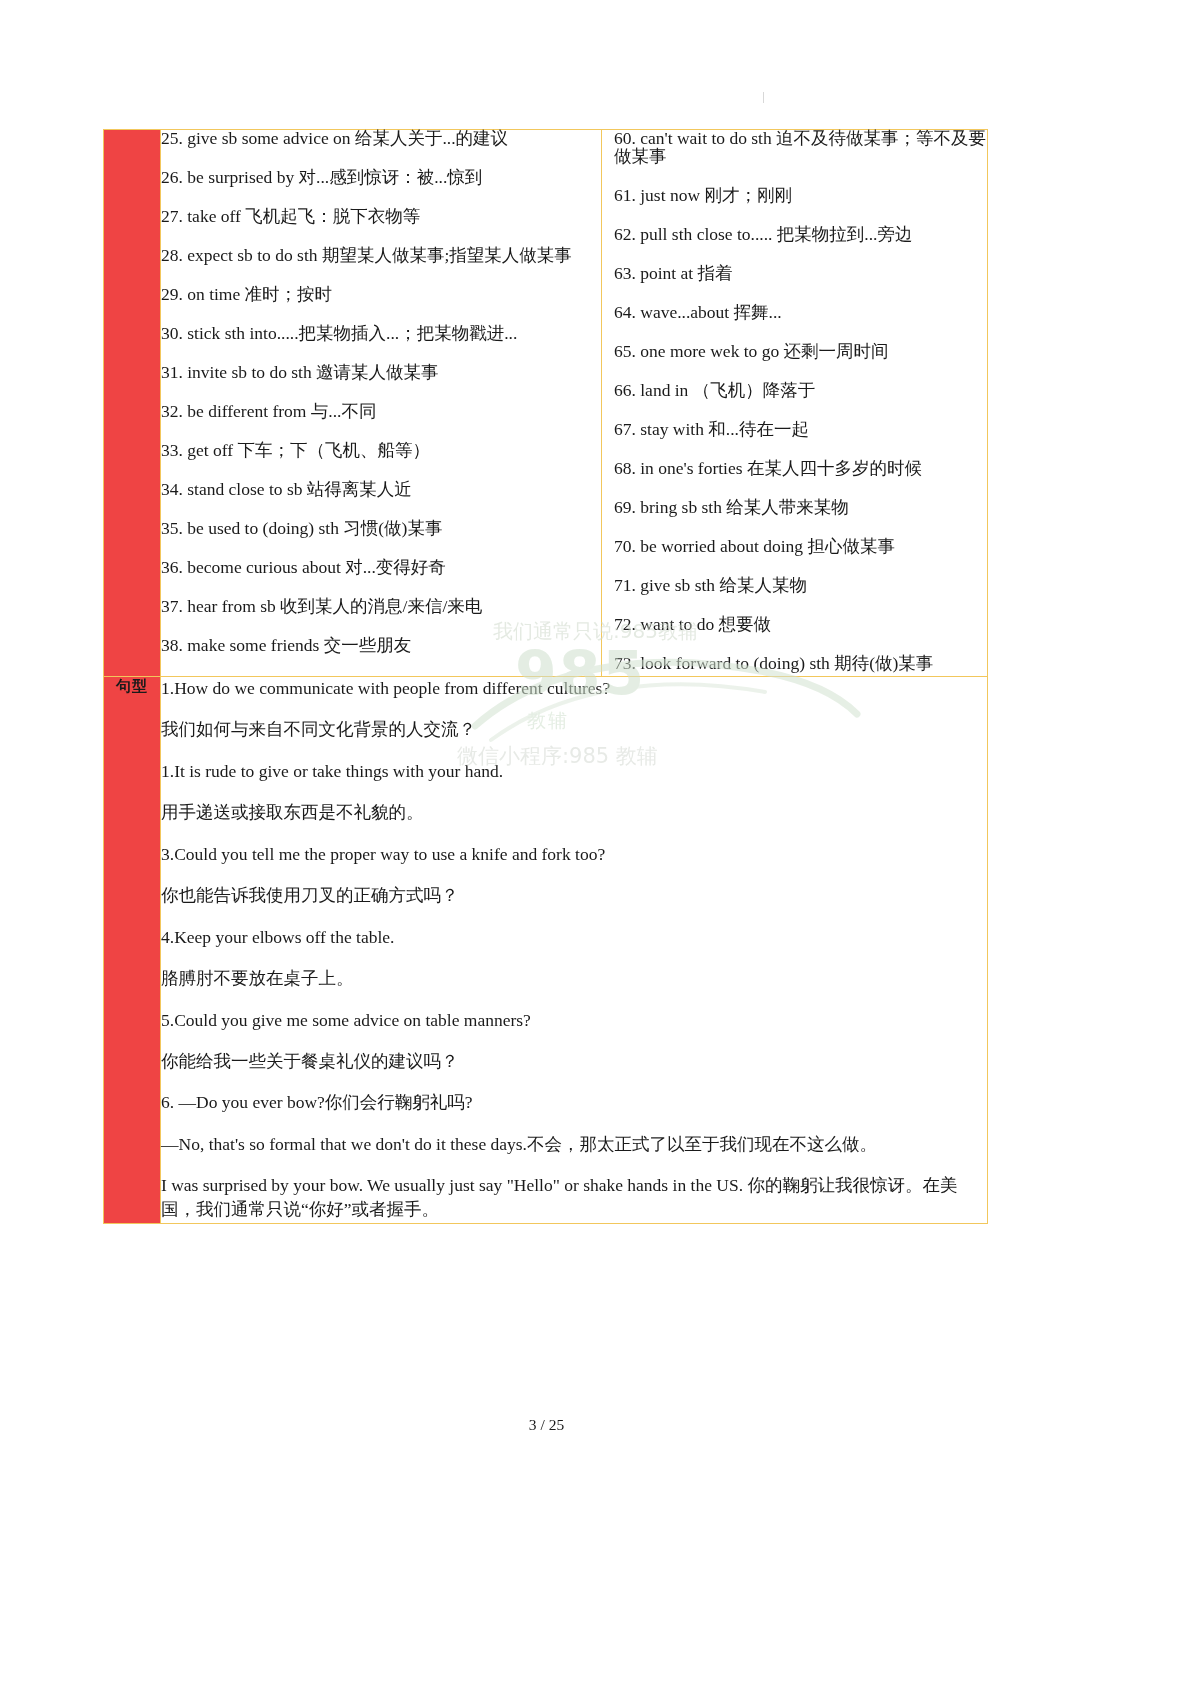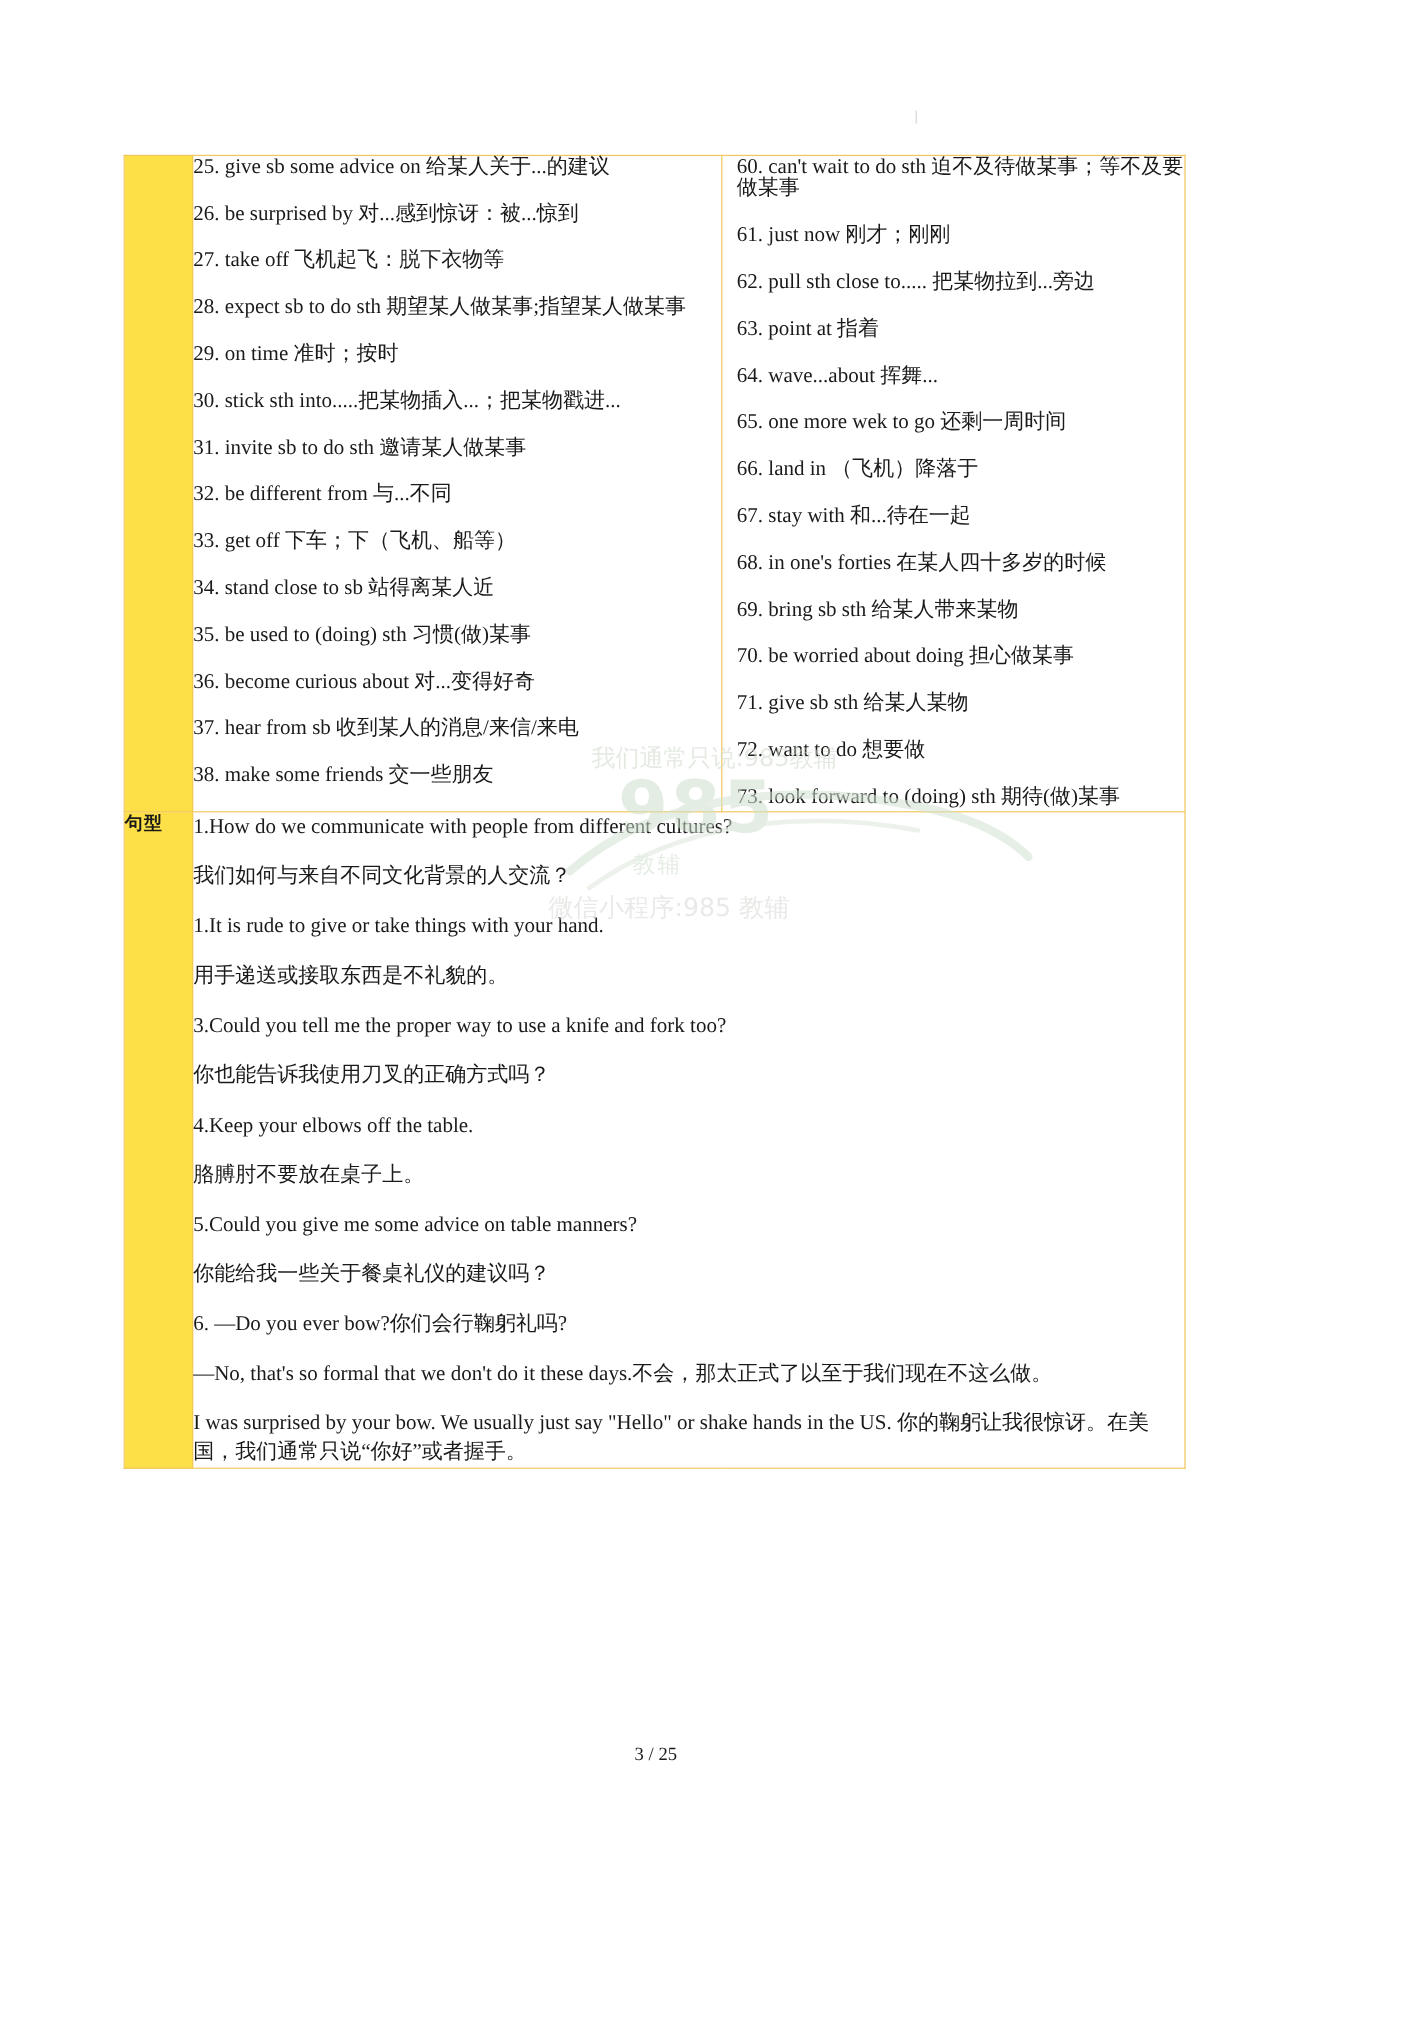--- a/index.html
+++ b/index.html
@@ -49,22 +49,22 @@
     padding: 0;
     vertical-align: top;
   }
 
   
   .col-label { width: 57px; }
   .col-a     { width: 441px; }
   .col-b     { width: 386px; }
 
   .label-cell {
-    background: #fde047;
-    text-align: left;
+    background: #ef4444;
+    text-align: center;
     vertical-align: middle;
     font-family: "DejaVu Sans", "Liberation Sans", sans-serif;
     font-weight: bold;
     font-size: 15px;
     color: #1a1a1a;
     letter-spacing: 1px;
   }
 
   .phrase-cell {
     padding: 12px 8px 10px 10px;
@@ -149,21 +149,21 @@
     left: 10px;
     top: 18px;
     width: 400px;
     height: 120px;
   }
 
   
   .footer {
     position: absolute;
     left: 0;
-    top: 1454px;
+    top: 1416px;
     width: 1093px;
     text-align: center;
     font-size: 15.5px;
     font-family: "Liberation Serif", serif;
     color: #1a1a1a;
   }
 </style>
 </head>
 <body>
 

